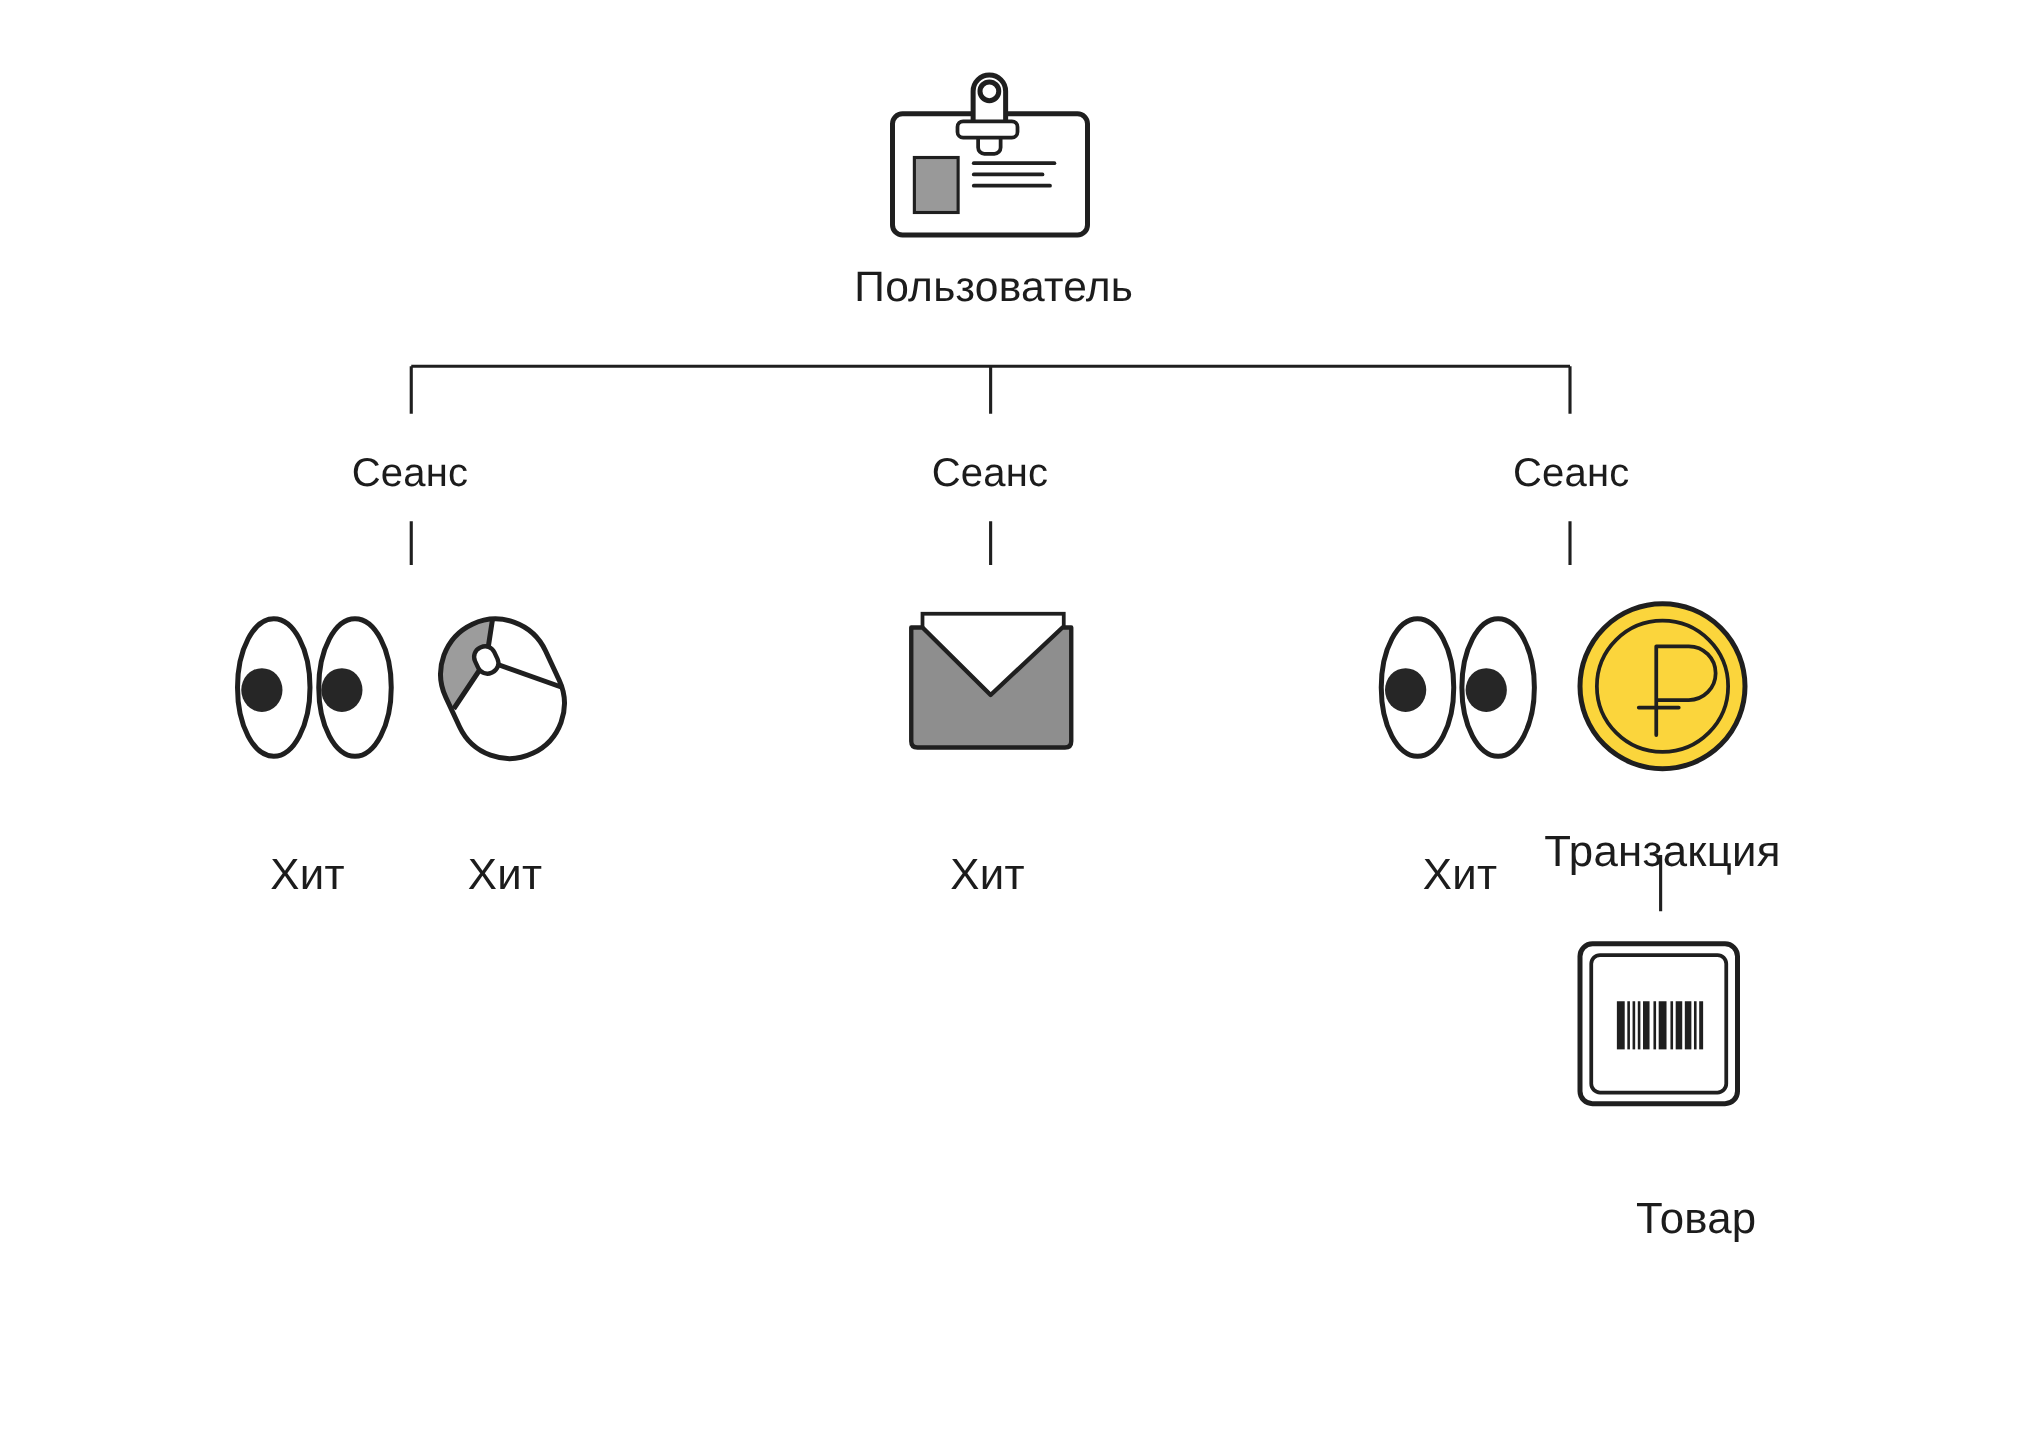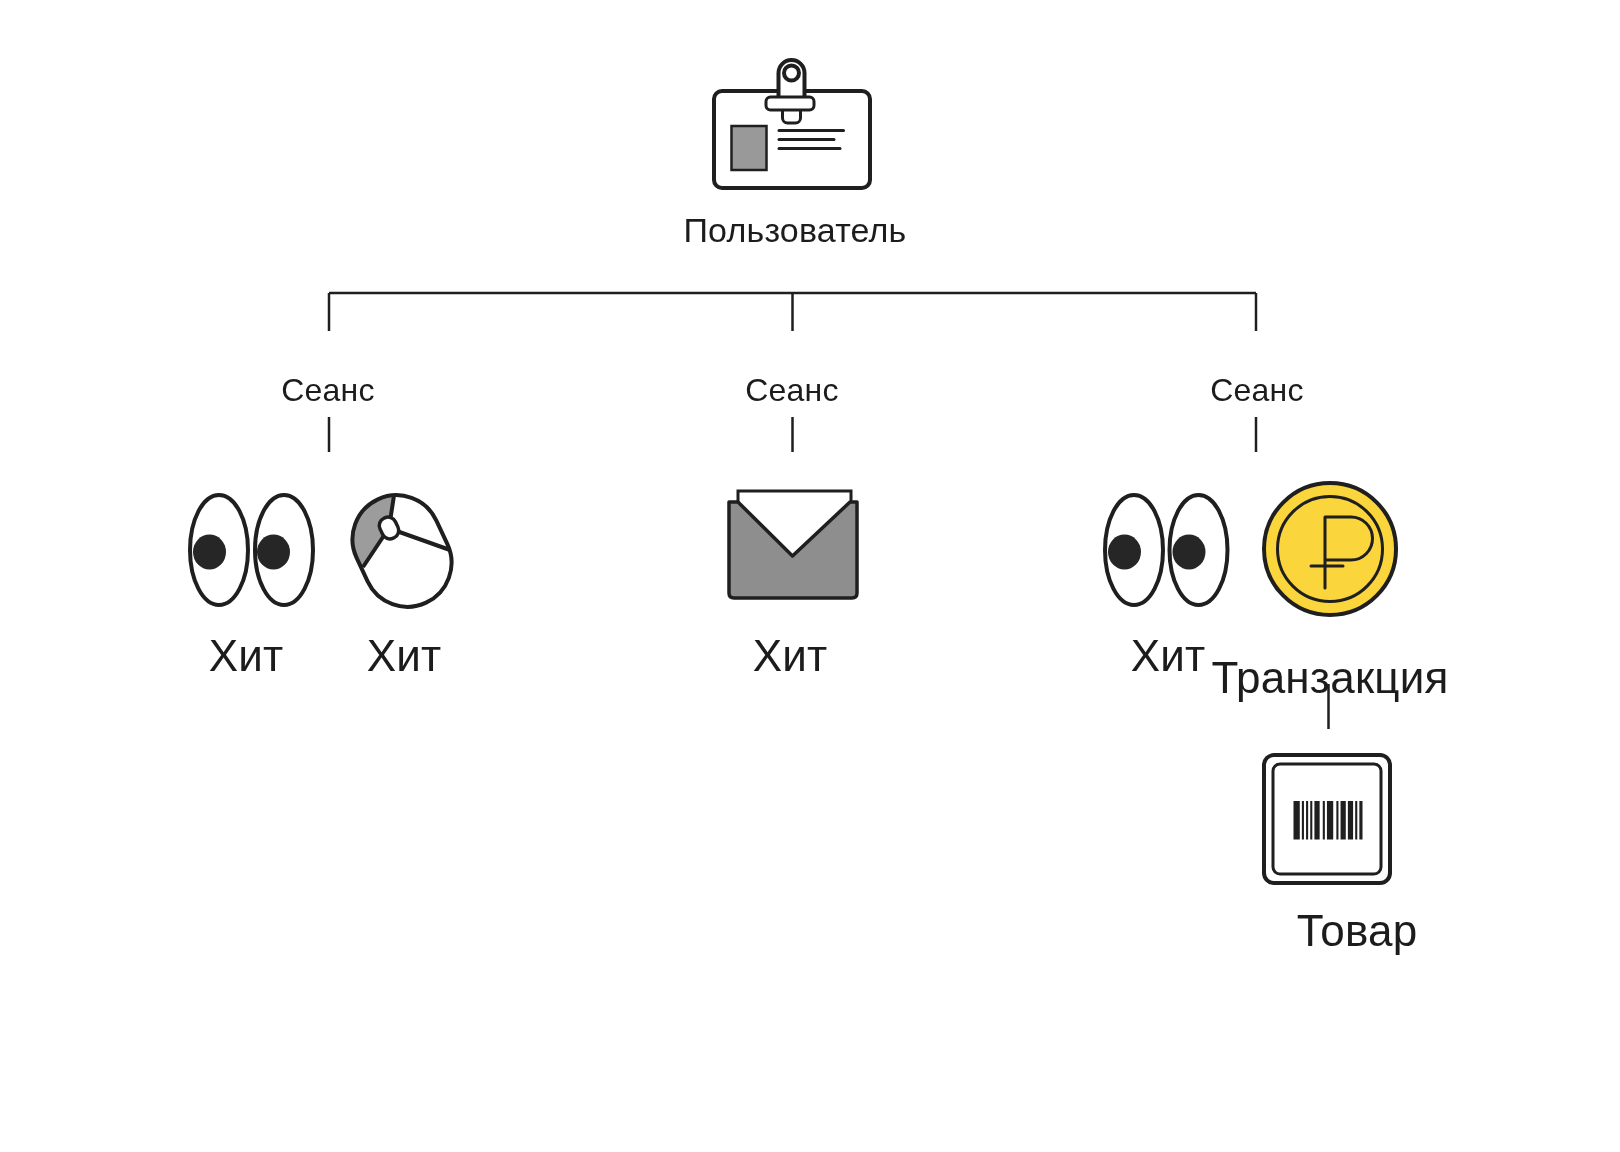--- a/index.html
+++ b/index.html
@@ -13,22 +13,22 @@
   #art{position:absolute;left:0;top:0;}
   .lbl{
     position:absolute;
     transform:translateX(-50%);
     white-space:nowrap;
     color:#1c1c1c;
     line-height:1;
     letter-spacing:0.2px;
   }
   .lbl-title{font-size:34px;}
-  .lbl-session{font-size:32px;margin-top:12px;}
-  .lbl-node{font-size:44px;}
+  .lbl-session{font-size:32px;}
+  .lbl-node{font-size:35px;margin-top:48px;}
   
   .st{stroke:#1f1f1f;fill:none;}
   .wf{fill:#ffffff;}
   .sw4{stroke-width:4;}
   .sw35{stroke-width:3.5;}
   .sw3{stroke-width:3;}
   .sw25{stroke-width:2.5;}
   .rc{stroke-linecap:round;}
   .rj{stroke-linejoin:round;}
 </style>
@@ -126,16 +126,16 @@
   <div class="lbl lbl-title" style="left:795px;top:213px;">Пользователь</div>
 
   <div class="lbl lbl-session" style="left:328px;top:362px;">Сеанс</div>
   <div class="lbl lbl-session" style="left:792px;top:362px;">Сеанс</div>
   <div class="lbl lbl-session" style="left:1257px;top:362px;">Сеанс</div>
 
   <div class="lbl lbl-node" style="left:246px;top:634px;">Хит</div>
   <div class="lbl lbl-node" style="left:404px;top:634px;">Хит</div>
   <div class="lbl lbl-node" style="left:790px;top:634px;">Хит</div>
   <div class="lbl lbl-node" style="left:1168px;top:634px;">Хит</div>
-  <div class="lbl lbl-node" style="left:1330px;top:656px;">Транзакция</div>
+  <div class="lbl lbl-node" style="left:1330px;top:616px;">Транзакция</div>
 
   <div class="lbl lbl-node" style="left:1357px;top:909px;">Товар</div>
 </div>
 
 </body></html>

